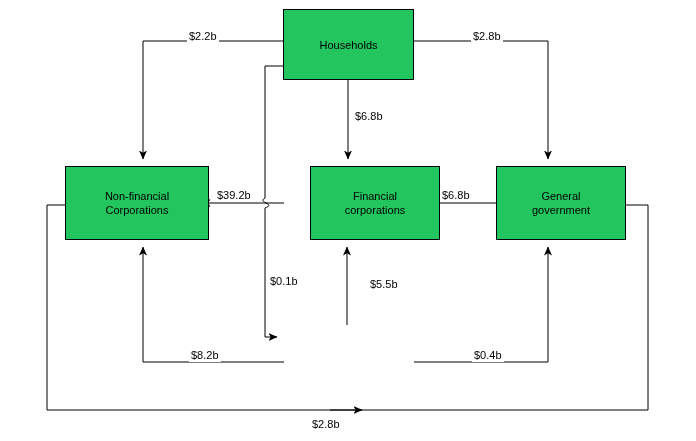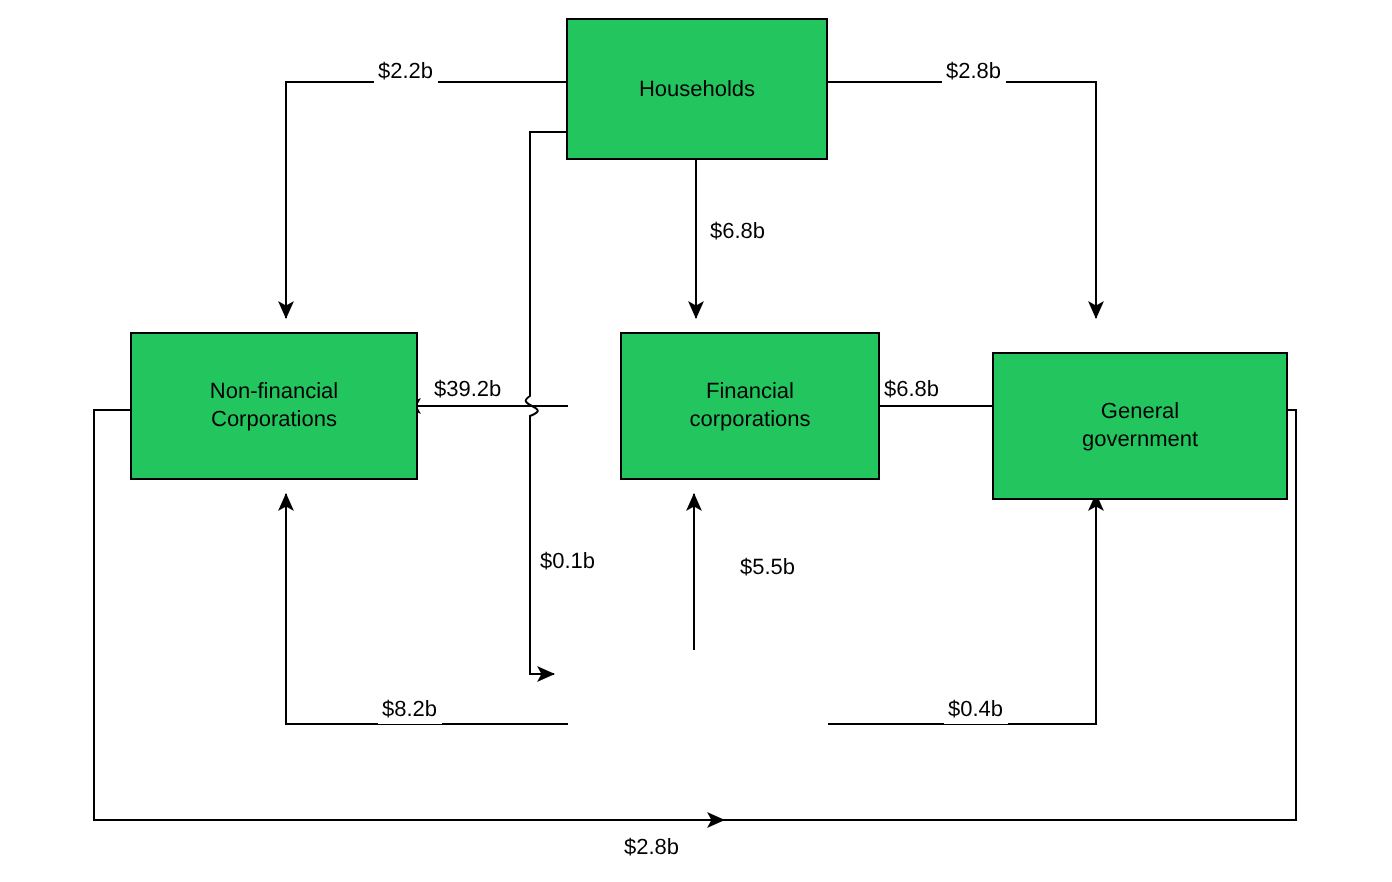--- a/index.html
+++ b/index.html
@@ -99,21 +99,21 @@
   <div class="node-box" style="left:65px; top:166px; width:144px; height:74px;">
     <span class="node-label">Non-financial
 Corporations</span>
   </div>
 
   <div class="node-box" style="left:284px; top:166px; width:130px; height:74px;margin-left:26px;">
     <span class="node-label">Financial
 corporations</span>
   </div>
 
-  <div class="node-box" style="left:496px; top:166px; width:148px; height:74px;margin-top:10px;">
+  <div class="node-box" style="left:496px; top:166px; width:130px; height:74px;">
     <span class="node-label">General
 government</span>
   </div>
 
 
   <div class="edge-label" style="left:187px; top:30px;">$2.2b</div>
 
   <div class="edge-label" style="left:471px; top:30px;">$2.8b</div>
 
   <div class="edge-label" style="left:353px; top:110px;">$6.8b</div>

